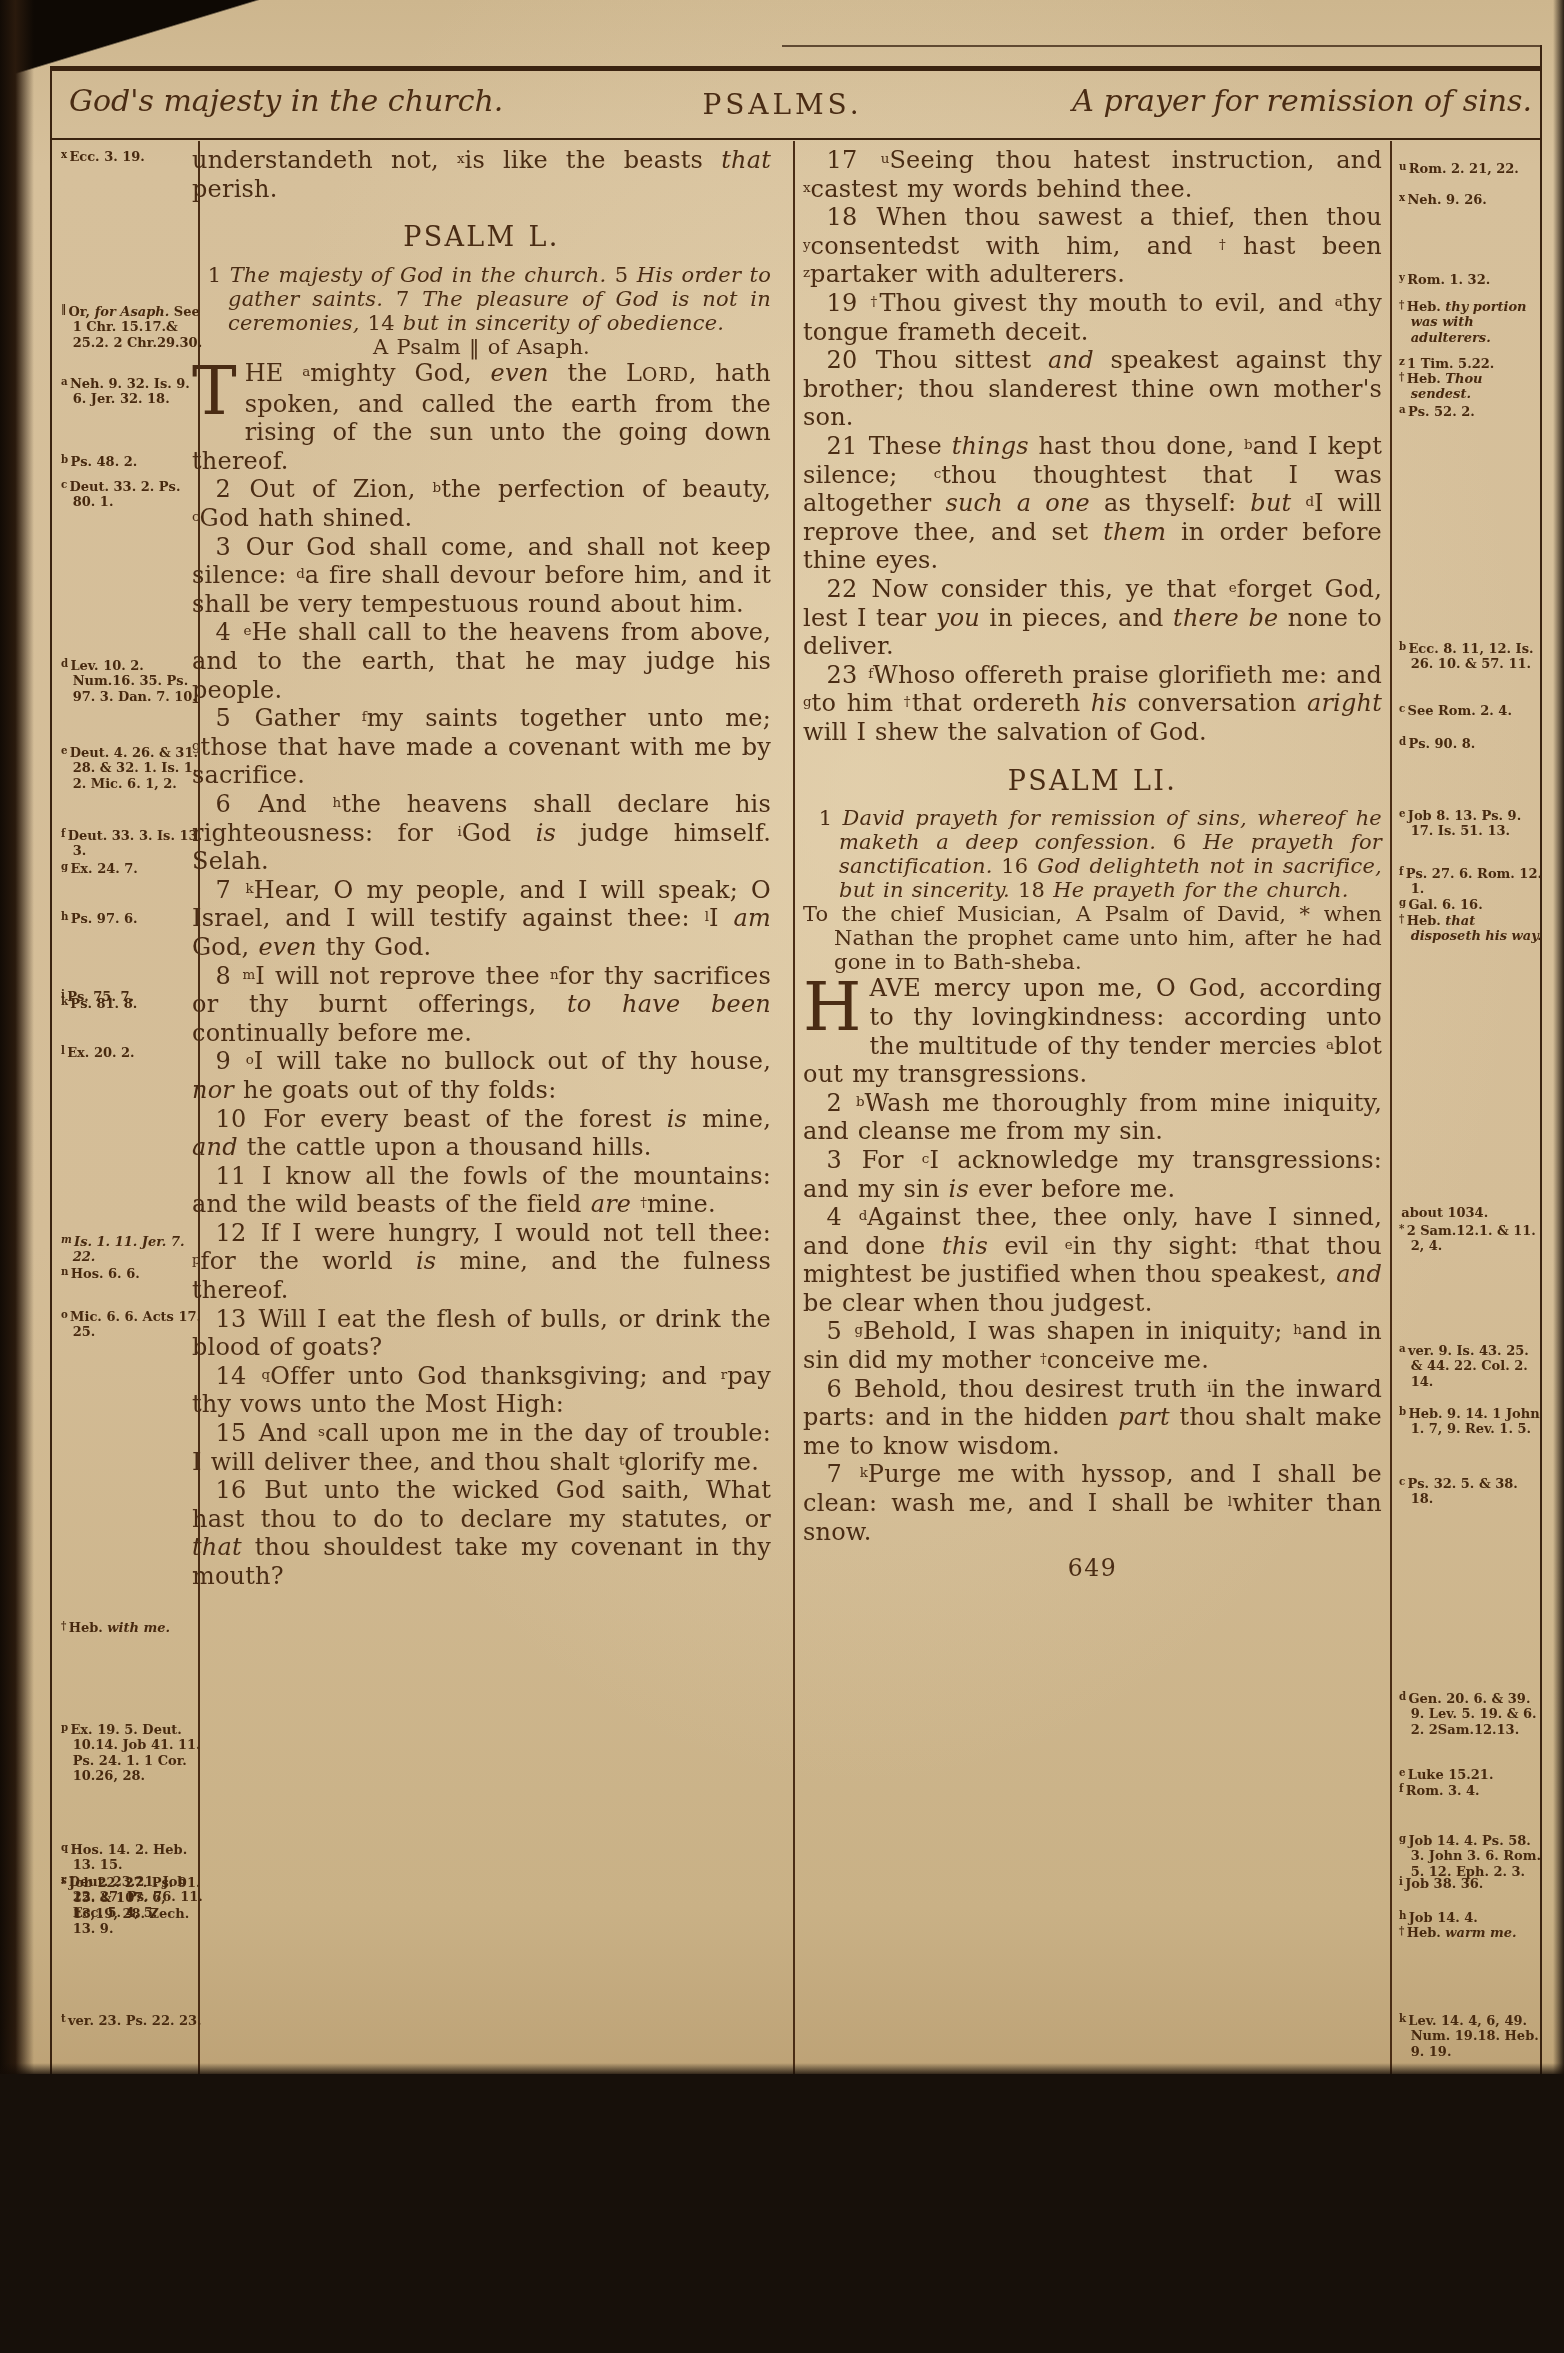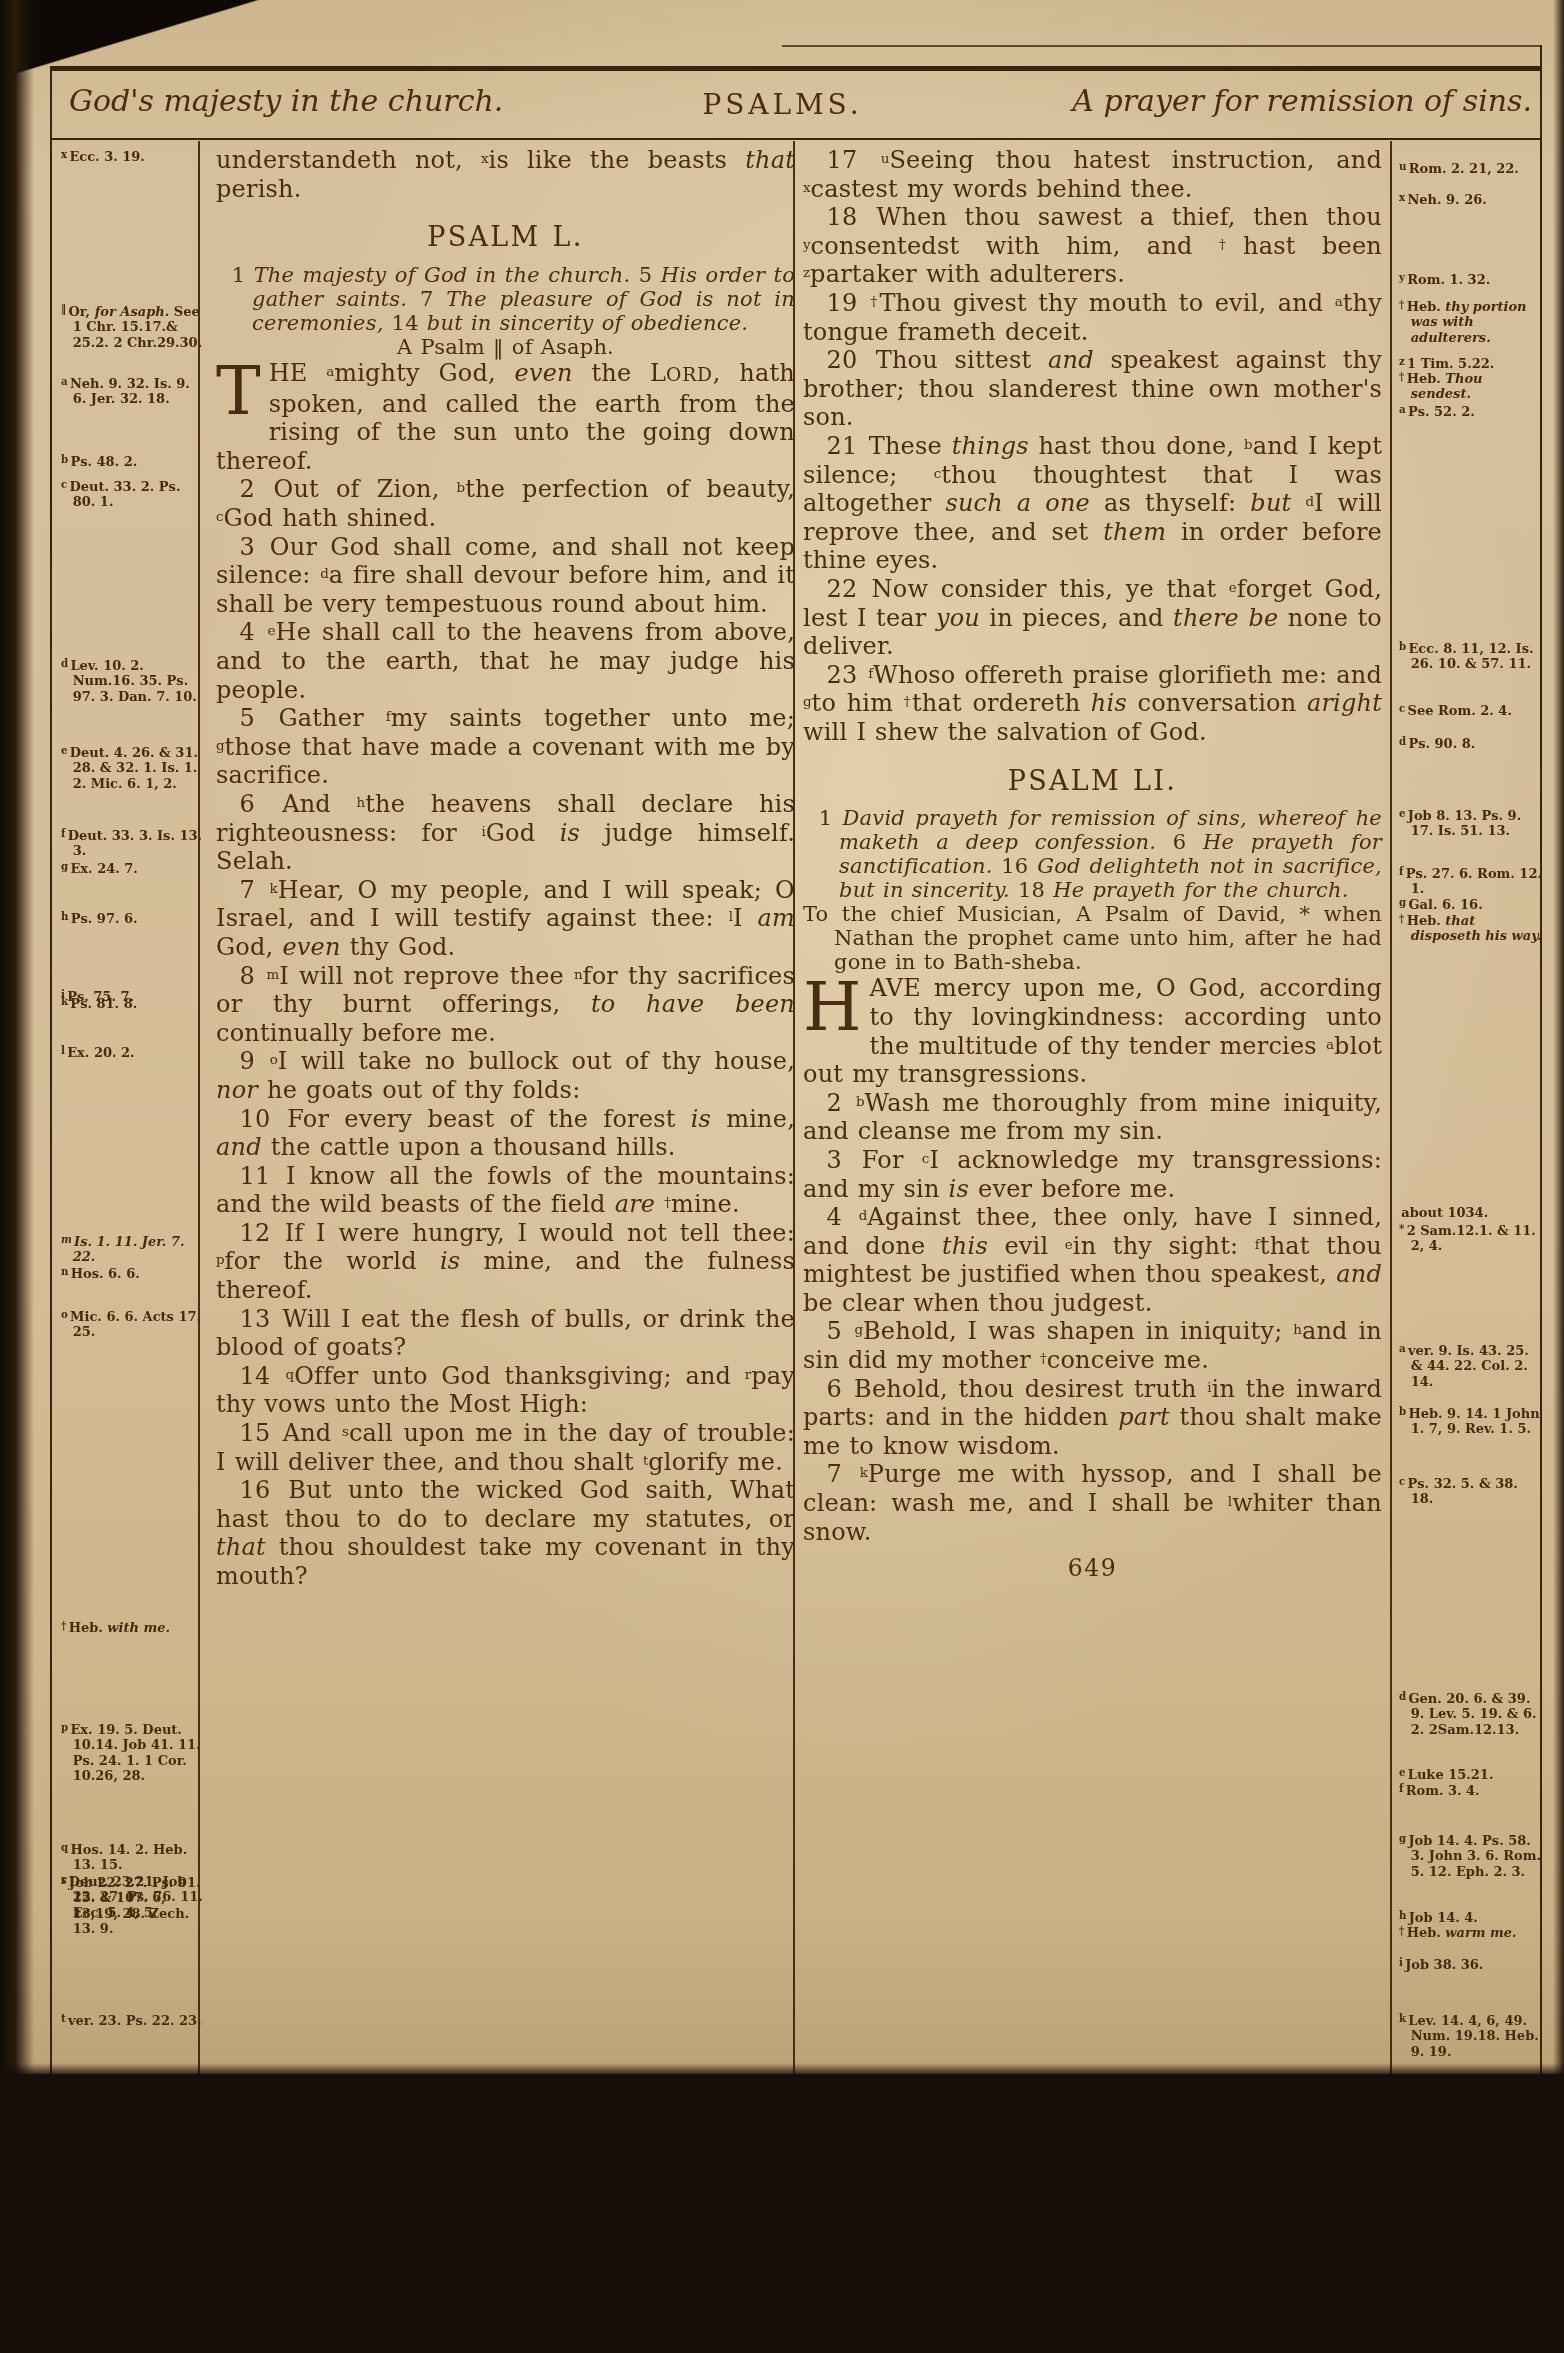--- a/index.html
+++ b/index.html
@@ -83,21 +83,21 @@
       <div class="ref" style="top: 1264px;"><span class="rm">n</span>Hos. 6. 6.</div>
       <div class="ref" style="top: 1307px;"><span class="rm">o</span>Mic. 6. 6. Acts 17. 25.</div>
       <div class="ref" style="top: 1618px;"><span class="rm">†</span>Heb. <i>with me.</i></div>
       <div class="ref" style="top: 1720px;"><span class="rm">p</span>Ex. 19. 5. Deut. 10.14. Job 41. 11. Ps. 24. 1. 1 Cor. 10.26, 28.</div>
       <div class="ref" style="top: 1840px;"><span class="rm">q</span>Hos. 14. 2. Heb. 13. 15.</div>
       <div class="ref" style="top: 1872px;"><span class="rm">r</span>Deut. 23.21. Job 22. 27. Ps. 76. 11. Ecc. 5. 4, 5.</div>
       <div class="ref" style="top: 1873px;"><span class="rm">s</span>Job 22. 27. Ps. 91. 15. &amp; 107. 6, 13,19, 28. Zech. 13. 9.</div>
       <div class="ref" style="top: 2011px;"><span class="rm">t</span>ver. 23. Ps. 22. 23.</div>
     </div>
 
-  <div class="tcol" id="col1" style="left:216px;">
+  <div class="tcol" id="col1" style="left:192px;">
     <p class="lead">understandeth not, <sup>x</sup>is like the beasts <i>that</i> perish.</p>
     <h2 class="psalm">PSALM L.</h2>
     <p class="arg"><span class="n">1</span> The majesty of God in the church. <span class="n">5</span> His order to gather saints. <span class="n">7</span> The pleasure of God is not in ceremonies, <span class="n">14</span> but in sincerity of obedience.</p>
     <p class="insc">A Psalm ‖ of Asaph.</p>
     <p class="v lead"><span class="dropcap">T</span><span>HE <sup>a</sup>mighty God, <i>even</i> the L<small>ORD</small>, hath spoken, and called the earth from the rising of the sun unto the going down thereof.</span></p>
     <div>
         <p class="v"><span class="vn">2</span> Out of Zion, <sup>b</sup>the perfection of beauty, <sup>c</sup>God hath shined.</p>
         <p class="v"><span class="vn">3</span> Our God shall come, and shall not keep silence: <sup>d</sup>a fire shall devour before him, and it shall be very tempestuous round about him.</p>
         <p class="v"><span class="vn">4</span> <sup>e</sup>He shall call to the heavens from above, and to the earth, that he may judge his people.</p>
         <p class="v"><span class="vn">5</span> Gather <sup>f</sup>my saints together unto me; <sup>g</sup>those that have made a covenant with me by sacrifice.</p>
@@ -159,21 +159,21 @@
       <div class="ref" style="top: 1221px;"><span class="rm">*</span>2 Sam.12.1. &amp; 11. 2, 4.</div>
       <div class="ref" style="top: 1341px;"><span class="rm">a</span>ver. 9. Is. 43. 25. &amp; 44. 22. Col. 2. 14.</div>
       <div class="ref" style="top: 1404px;"><span class="rm">b</span>Heb. 9. 14. 1 John 1. 7, 9. Rev. 1. 5.</div>
       <div class="ref" style="top: 1474px;"><span class="rm">c</span>Ps. 32. 5. &amp; 38. 18.</div>
       <div class="ref" style="top: 1689px;"><span class="rm">d</span>Gen. 20. 6. &amp; 39. 9. Lev. 5. 19. &amp; 6. 2. 2Sam.12.13.</div>
       <div class="ref" style="top: 1765px;"><span class="rm">e</span>Luke 15.21.</div>
       <div class="ref" style="top: 1781px;"><span class="rm">f</span>Rom. 3. 4.</div>
       <div class="ref" style="top: 1831px;"><span class="rm">g</span>Job 14. 4. Ps. 58. 3. John 3. 6. Rom. 5. 12. Eph. 2. 3.</div>
       <div class="ref" style="top: 1908px;"><span class="rm">h</span>Job 14. 4.</div>
       <div class="ref" style="top: 1923px;"><span class="rm">†</span>Heb. <i>warm me.</i></div>
-      <div class="ref" style="top: 1955px;"><span class="rm">i</span>Job 38. 36.</div>
+      <div class="ref" style="top: 1874px;"><span class="rm">i</span>Job 38. 36.</div>
       <div class="ref" style="top: 2011px;"><span class="rm">k</span>Lev. 14. 4, 6, 49. Num. 19.18. Heb. 9. 19.</div>
       <div class="ref" style="top: 2080px;"><span class="rm">l</span>Is. 1. 18.</div>
     </div>
 
   <div class="edge corner-tl"></div>
   <div class="edge edge-left"></div>
   <div class="edge edge-right"></div>
   <div class="edge edge-bottom"></div>
   <div class="blot" style="left:92px;top:2338px;width:36px;height:11px;"></div>
   <div class="blot" style="left:197px;top:2345px;width:12.5px;height:6.3px;"></div>

